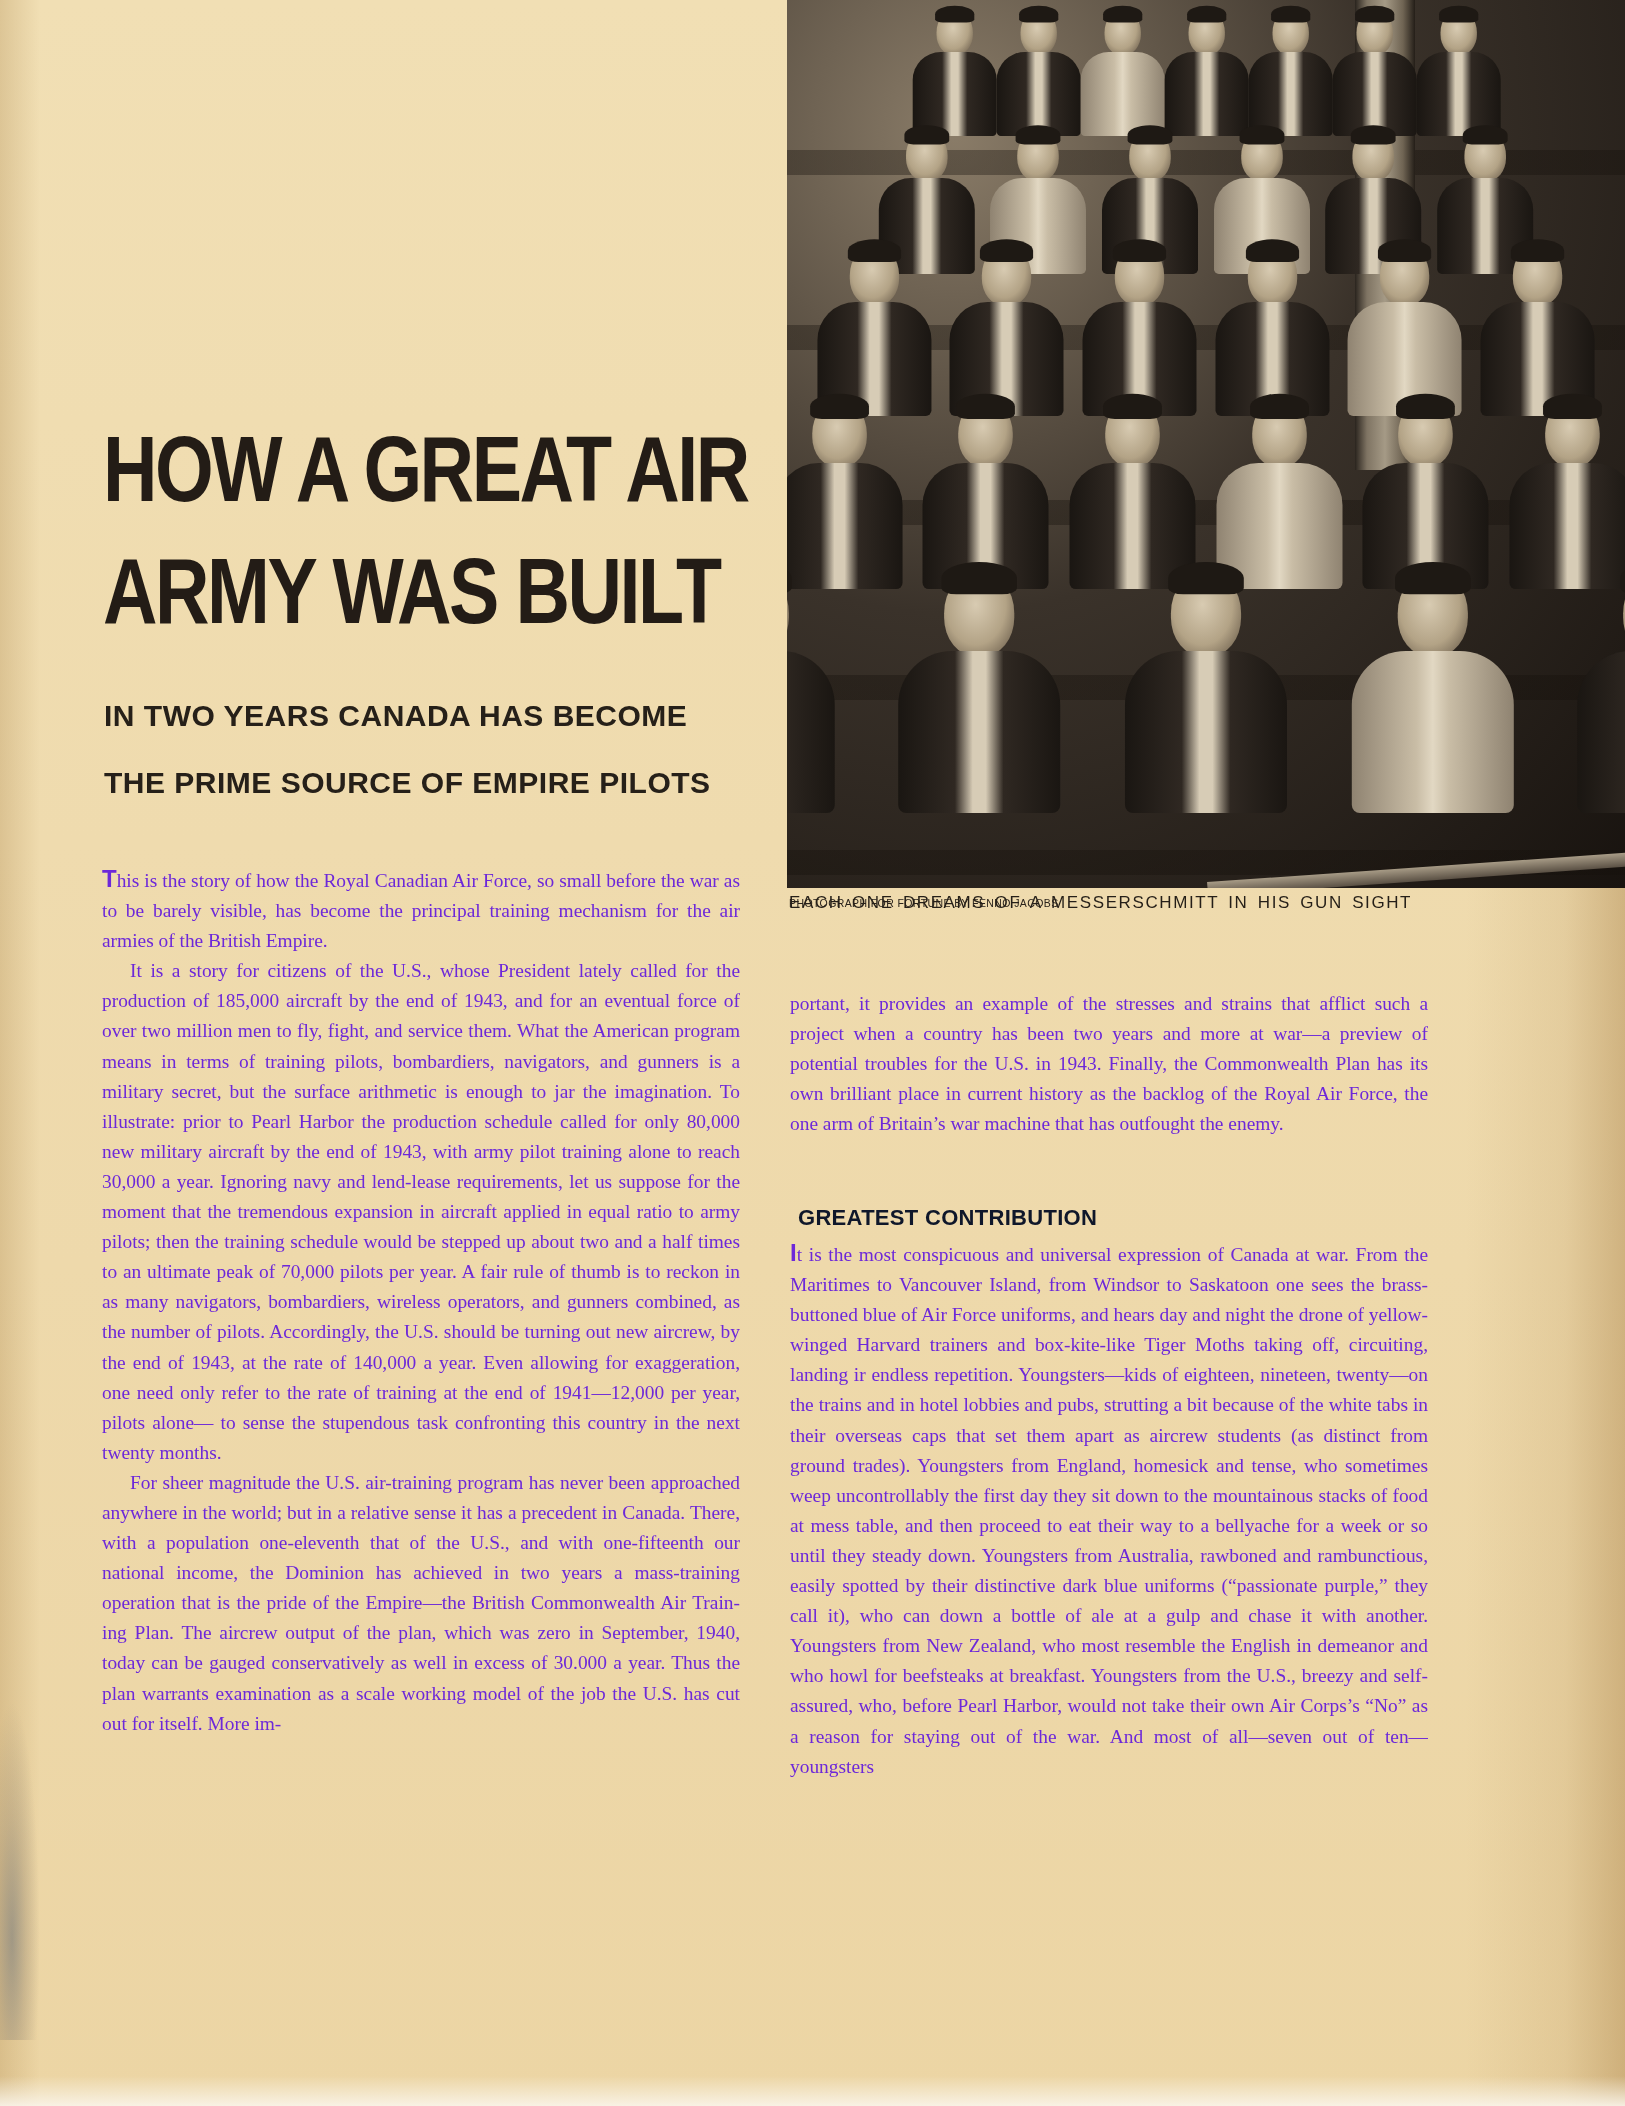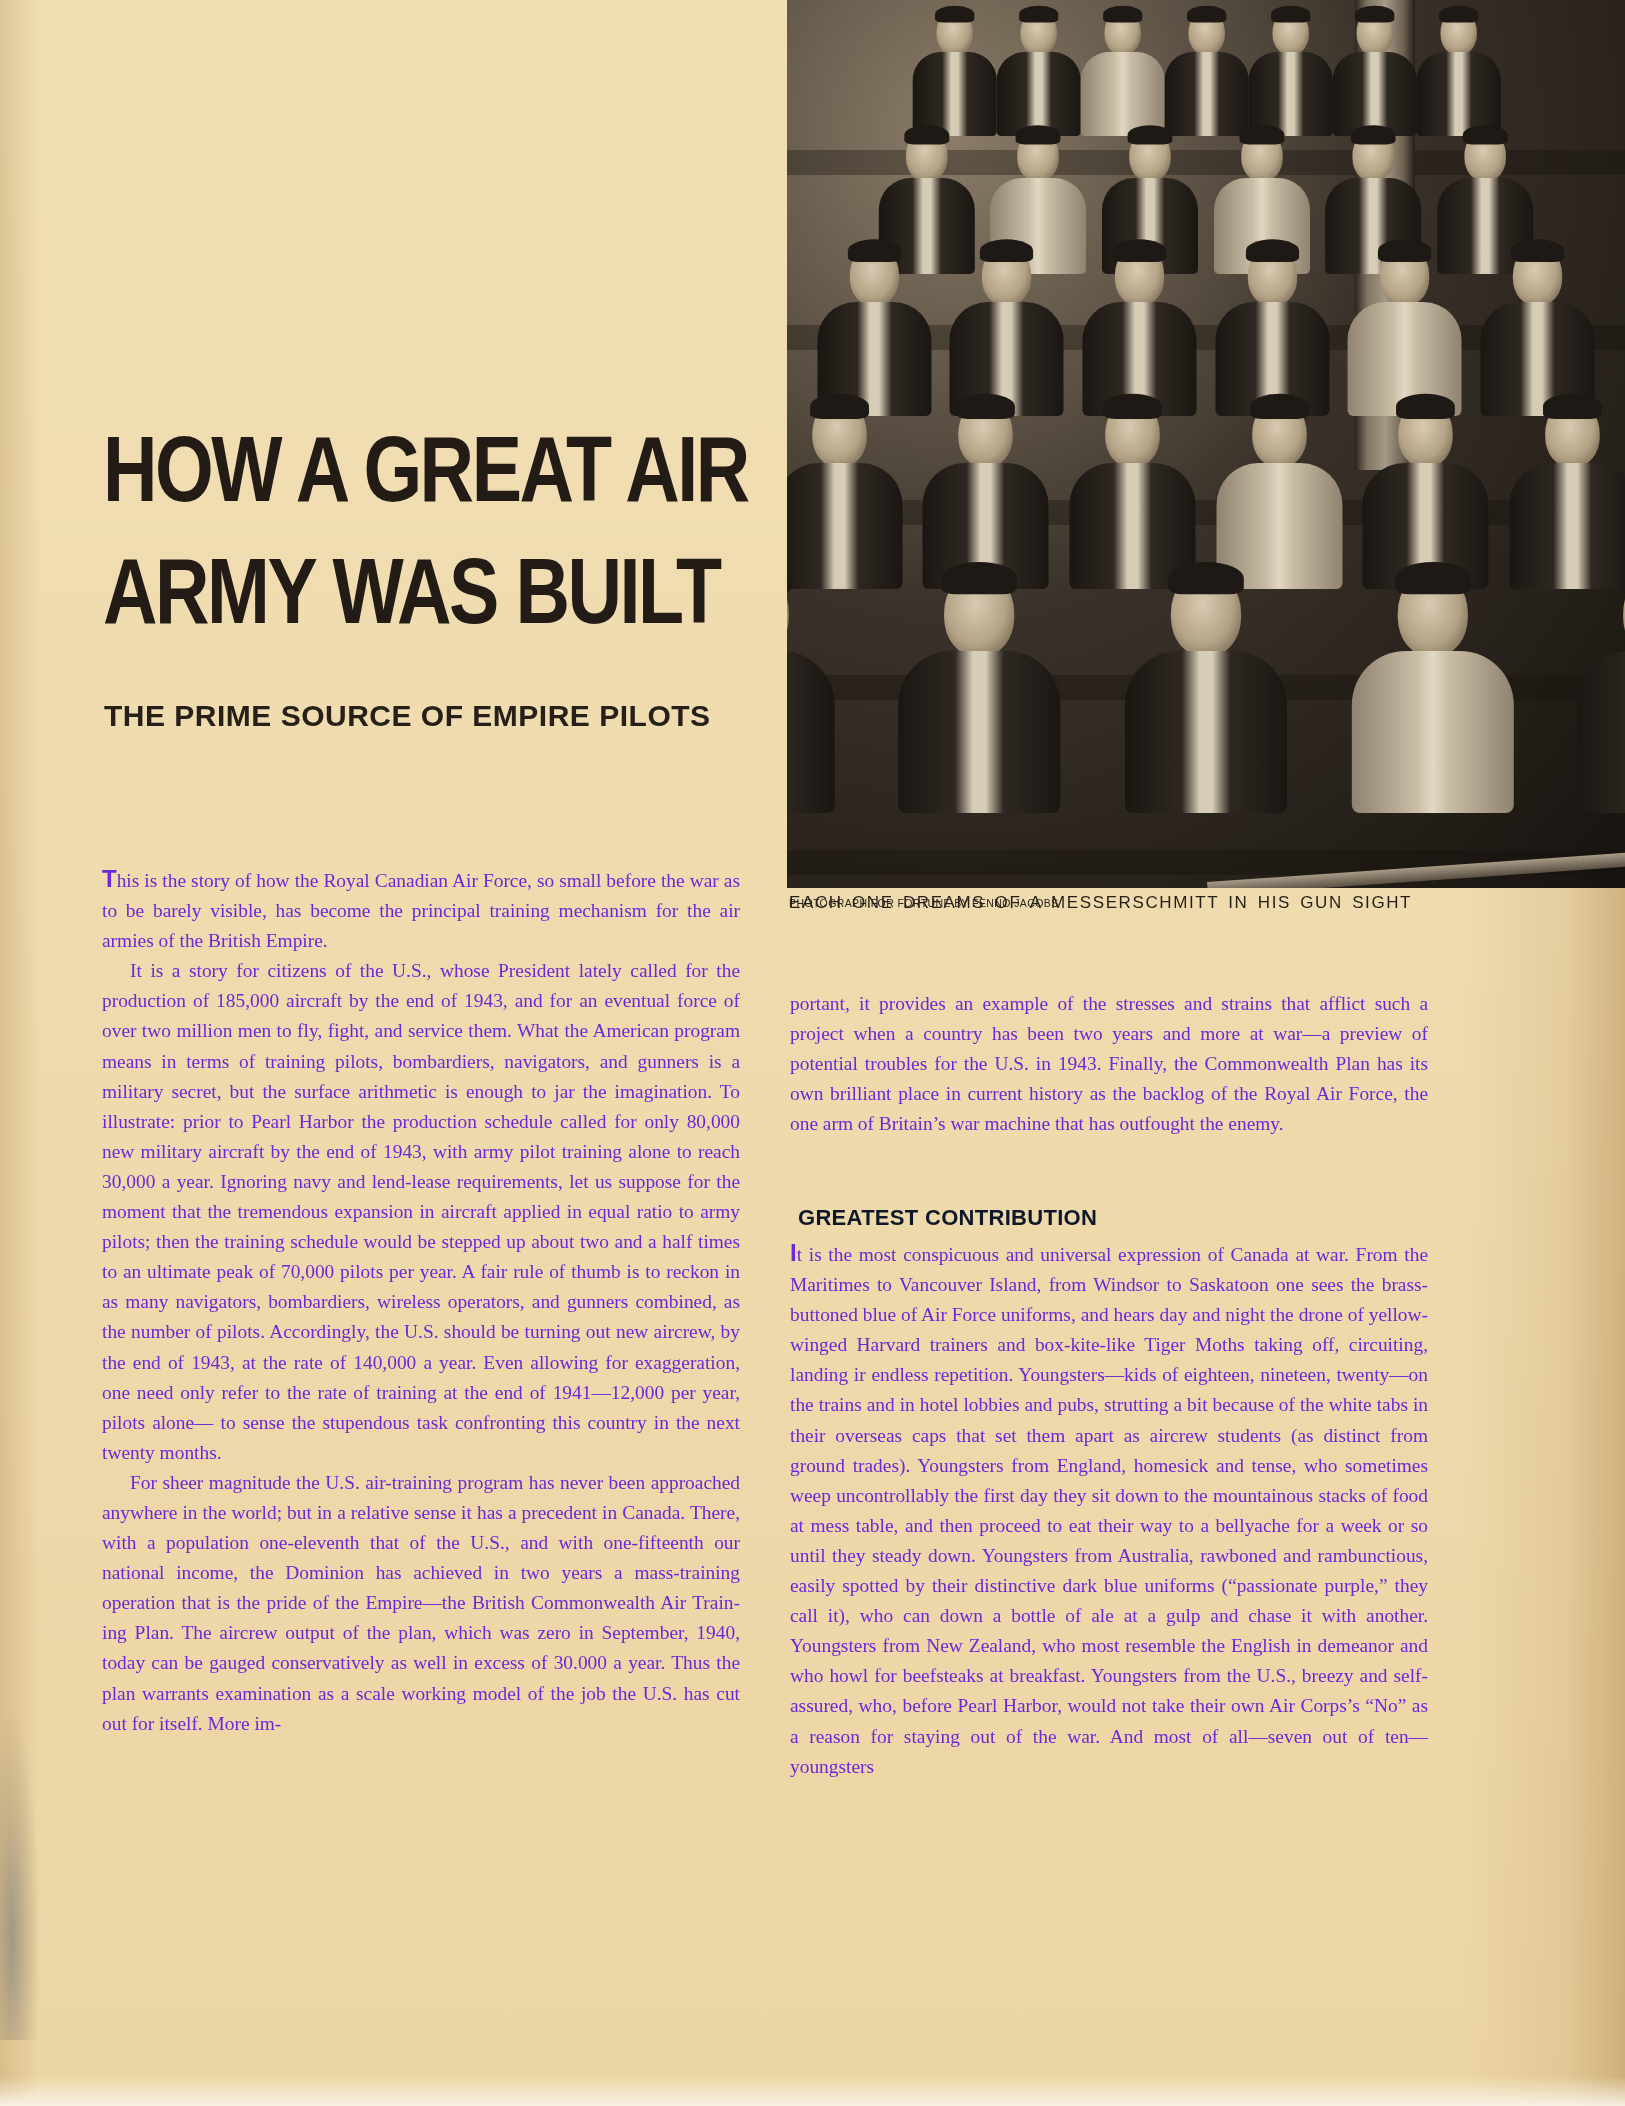--- a/index.html
+++ b/index.html
@@ -288,20 +288,21 @@
 
 <div class="photo-credit">PHOTOGRAPH FOR FORTUNE BY FENNO JACOBS</div>
 <div class="caption">EACH ONE DREAMS OF A MESSERSCHMITT IN HIS GUN SIGHT</div>
 
 <div class="headline">
   <div>HOW A GREAT AIR</div>
   <div>ARMY WAS BUILT</div>
 </div>
 
 <div class="subhead">
+  <div>IN TWO YEARS CANADA HAS BECOME</div>
   <div>THE PRIME SOURCE OF EMPIRE PILOTS</div>
 </div>
 
 <div class="col col-left">
   <p class="first"><span class="dropcap">T</span><span>his is the story of how the Royal Canadian Air Force, so small before the war as to be barely visible, has become the principal training mechanism for the air armies of the British Empire.</span></p>
   <p>It is a story for citizens of the U.S., whose President lately called for the production of 185,000 aircraft by the end of 1943, and for an eventual force of over two million men to fly, fight, and service them. What the American program means in terms of training pilots, bombardiers, navigators, and gunners is a military secret, but the surface arithmetic is enough to jar the imagination. To illustrate: prior to Pearl Harbor the production schedule called for only 80,000 new military aircraft by the end of 1943, with army pilot training alone to reach 30,000 a year. Ignoring navy and lend-lease requirements, let us suppose for the moment that the tremen­dous expansion in aircraft applied in equal ratio to army pilots; then the training schedule would be stepped up about two and a half times to an ultimate peak of 70,000 pilots per year. A fair rule of thumb is to reckon in as many navigators, bombar­diers, wireless operators, and gunners combined, as the number of pilots. Accordingly, the U.S. should be turning out new air­crew, by the end of 1943, at the rate of 140,000 a year. Even allowing for exaggeration, one need only refer to the rate of training at the end of 1941—12,000 per year, pilots alone— to sense the stupendous task confronting this country in the next twenty months.</p>
   <p>For sheer magnitude the U.S. air-training program has never been approached anywhere in the world; but in a relative sense it has a precedent in Canada. There, with a population one-eleventh that of the U.S., and with one-fifteenth our national income, the Dominion has achieved in two years a mass-training operation that is the pride of the Empire—the British Commonwealth Air Train­ing Plan. The aircrew output of the plan, which was zero in Sep­tember, 1940, today can be gauged conservatively as well in excess of 30.000 a year. Thus the plan warrants examination as a scale working model of the job the U.S. has cut out for itself. More im-</p>
 </div>
 
 <div class="col col-right">

